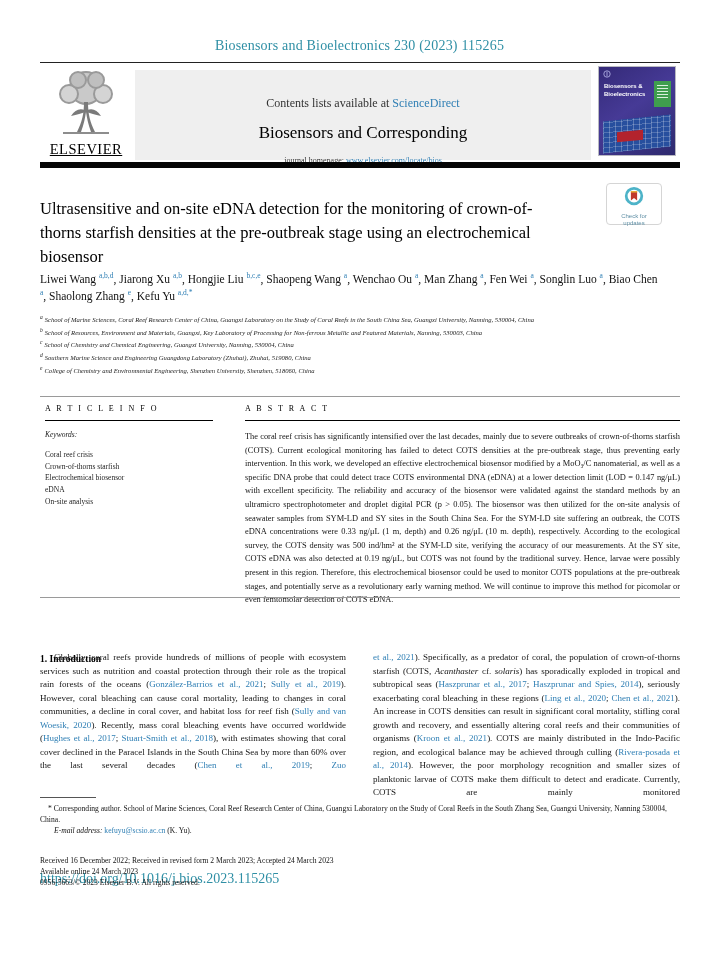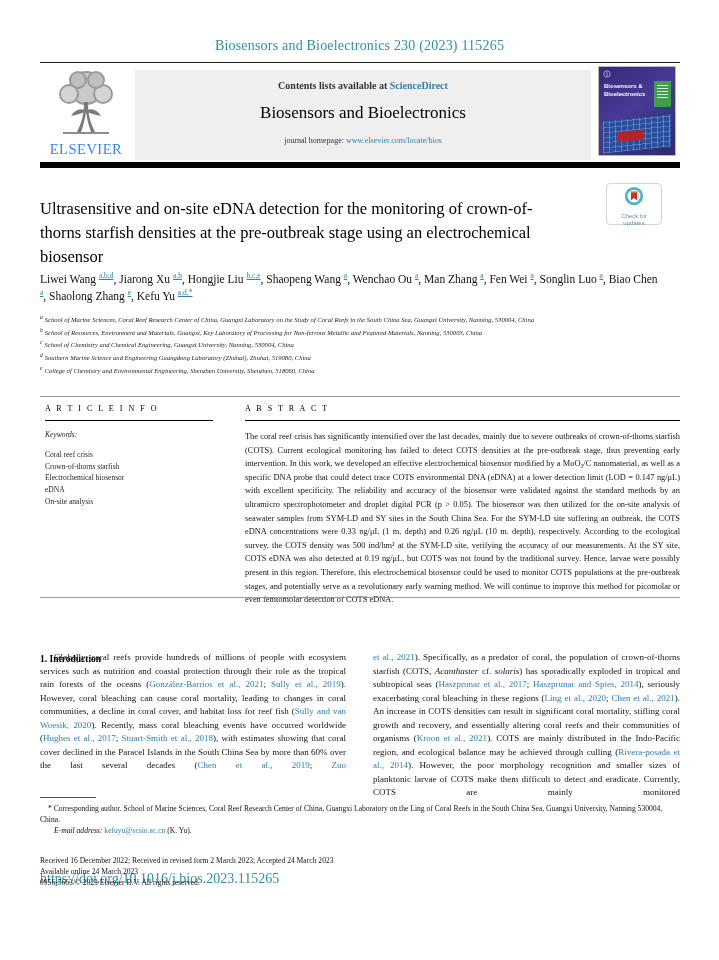--- a/index.html
+++ b/index.html
@@ -5,30 +5,30 @@
   html,body{margin:0;padding:0;}
   body{
     width:719px;height:960px;position:relative;background:#ffffff;
     font-family:"Liberation Serif","DejaVu Serif",serif;color:#1c1c1c;
     -webkit-font-smoothing:antialiased;
   }
   .abs{position:absolute;}
   .lk{color:#2f7fb4;}
   .tl{color:#2f8fa5;}
   .it{font-style:italic;}
-  .sl{color:#2f7fb4;text-decoration:underline;}
+  .sl{color:#2f7fb4;}
   
   #top-ref{top:38px;left:0;width:100%;text-align:center;font-size:14px;letter-spacing:.2px;}
   #top-rule{top:62px;left:40px;width:640px;height:1px;background:#222;}
   
   #logo-box{top:66px;left:40px;width:92px;height:96px;text-align:center;}
   #logo-tree{display:block;margin:0 auto;}
-  #logo-word{font-size:14.5px;color:#3b82f6;letter-spacing:.5px;font-weight:400;margin-top:1px;}
+  #logo-word{font-size:14.5px;color:#000000;letter-spacing:.5px;font-weight:400;margin-top:1px;text-decoration:underline;}
   #gray-box{top:70px;left:135px;width:456px;height:90px;background:#efefef;text-align:center;}
-  #contents-line{margin-top:10px;font-size:10px;color:#333;font-weight:bold;}
+  #contents-line{margin-top:26px;font-size:12px;color:#333;}
   #journal-title{margin-top:12px;font-size:17px;color:#000;}
   #homepage-line{margin-top:13px;font-size:8px;color:#333;}
   #cover{top:66px;left:598px;width:78px;height:90px;border:1px solid #b9b9c2;box-sizing:border-box;
     background:linear-gradient(145deg,#342a78 0%,#463a96 45%,#2e2a6e 100%);overflow:hidden;}
   #cover-title{position:absolute;top:16px;left:5px;color:#fff;font-family:"Liberation Sans",sans-serif;
     font-size:6px;font-weight:bold;line-height:1.25;text-align:left;}
   #cover-green{position:absolute;top:14px;right:4px;width:17px;height:26px;background:#3f9e4e;}
   #cover-green:after{content:"";display:block;margin:4px 3px;height:14px;
     background:repeating-linear-gradient(#d9f0dc 0 1px,transparent 1px 3px);}
   #cover-circuit{position:absolute;bottom:5px;left:4px;width:68px;height:32px;background:#274f9e;
@@ -94,21 +94,21 @@
     <path d="M36 44 C42 42 46 44 50 50 C44 49 39 47 36 46 Z" fill="#7a7a7a"></path>
     <line x1="12" y1="67" x2="58" y2="67" stroke="#8d8d8d" stroke-width="2"></line>
   </svg>
   <div id="logo-word">ELSEVIER</div>
 </div>
 
 <div id="gray-box" class="abs">
   <div id="contents-line">
     <span>Contents lists available at </span><span class="lk">ScienceDirect</span>
   </div>
-  <div id="journal-title">Biosensors and Bioelectronics</div>
+  <div id="journal-title">Biosensors and Corresponding</div>
   <div id="homepage-line">
     <span>journal homepage: </span><span class="lk">www.elsevier.com/locate/bios</span>
   </div>
 </div>
 
 <div id="cover" class="abs">
   <svg id="cover-mark" viewBox="0 0 10 10">
       <circle cx="5" cy="5" r="4" fill="none" stroke="#cfd2ff" stroke-width="1"></circle>
       <line x1="5" y1="2" x2="5" y2="8" stroke="#cfd2ff" stroke-width="1"></line>
     </svg>
@@ -177,19 +177,19 @@
   <div id="abstract-text">The coral reef crisis has significantly intensified over the last decades, mainly due to severe outbreaks of crown-of-thorns starfish (COTS). Current ecological monitoring has failed to detect COTS densities at the pre-outbreak stage, thus preventing early intervention. In this work, we developed an effective electrochemical biosensor modified by a MoO₃/C nanomaterial, as well as a specific DNA probe that could detect trace COTS environmental DNA (eDNA) at a lower detection limit (LOD = 0.147 ng/μL) with excellent specificity. The reliability and accuracy of the biosensor were validated against the standard methods by an ultramicro spectrophotometer and droplet digital PCR (p &gt; 0.05). The biosensor was then utilized for the on-site analysis of seawater samples from SYM-LD and SY sites in the South China Sea. For the SYM-LD site suffering an outbreak, the COTS eDNA concentrations were 0.33 ng/μL (1 m, depth) and 0.26 ng/μL (10 m. depth), respectively. According to the ecological survey, the COTS density was 500 ind/hm² at the SYM-LD site, verifying the accuracy of our measurements. At the SY site, COTS eDNA was also detected at 0.19 ng/μL, but COTS was not found by the traditional survey. Hence, larvae were possibly present in this region. Therefore, this electrochemical biosensor could be used to monitor COTS populations at the pre-outbreak stages, and potentially serve as a revolutionary early warning method. We will continue to improve this method for picomolar or even femtomolar detection of COTS eDNA.</div>
 </div>
 
 <div id="rule-b" class="abs"></div>
 
 <div id="intro-heading" class="abs">1. Introduction</div>
 <div id="col-left" class="abs body-col"><span class="para-indent"></span><span><span>Globally, coral reefs provide hundreds of millions of people with ecosystem services such as nutrition and coastal protection through their role as the tropical rain forests of the oceans (</span><span class="lk">González-Barrios et al., 2021</span><span>; </span><span class="lk">Sully et al., 2019</span><span>). However, coral bleaching can cause coral mortality, leading to changes in coral communities, a decline in coral cover, and habitat loss for reef fish (</span><span class="lk">Sully and van Woesik, 2020</span><span>). Recently, mass coral bleaching events have occurred worldwide (</span><span class="lk">Hughes et al., 2017</span><span>; </span><span class="lk">Stuart-Smith et al., 2018</span><span>), with estimates showing that coral cover declined in the Paracel Islands in the South China Sea by more than 60% over the last several decades (</span><span class="lk">Chen et al., 2019</span><span>; </span><span class="lk">Zuo</span></span></div>
 <div id="col-right" class="abs body-col"><span class="lk">et al., 2021</span><span>). Specifically, as a predator of coral, the population of crown-of-thorns starfish (COTS, </span><span class="it">Acanthaster</span><span> cf. </span><span class="it">solaris</span><span>) has sporadically exploded in tropical and subtropical seas (</span><span class="lk">Haszprunar et al., 2017</span><span>; </span><span class="lk">Haszprunar and Spies, 2014</span><span>), seriously exacerbating coral bleaching in these regions (</span><span class="lk">Ling et al., 2020</span><span>; </span><span class="lk">Chen et al., 2021</span><span>). An increase in COTS densities can result in significant coral mortality, stifling coral growth and recovery, and essentially altering coral reefs and their communities of organisms (</span><span class="lk">Kroon et al., 2021</span><span>). COTS are mainly distributed in the Indo-Pacific region, and ecological balance may be achieved through culling (</span><span class="lk">Rivera-posada et al., 2014</span><span>). However, the poor morphology recognition and smaller sizes of planktonic larvae of COTS make them difficult to detect and eradicate. Currently, COTS are mainly monitored</span></div>
 
 <div id="foot-rule" class="abs"></div>
-<div id="footnote" class="abs">* Corresponding author. School of Marine Sciences, Coral Reef Research Center of China, Guangxi Laboratory on the Ling of Coral Reefs in the South China Sea, Guangxi University, Nanning 530004, China.</div>
+<div id="footnote" class="abs">* Corresponding author. School of Marine Sciences, Coral Reef Research Center of China, Guangxi Laboratory on the Study of Coral Reefs in the South Zhang Sea, Guangxi University, Nanning 530004, China.</div>
 <div id="email-line" class="abs"><span class="it">E-mail address: </span><span class="lk">kefuyu@scsio.ac.cn</span><span> (K. Yu).</span></div>
 
 <div id="doi-line" class="abs tl">https://doi.org/10.1016/j.bios.2023.115265</div>
 <div id="received-line" class="abs">Received 16 December 2022; Received in revised form 2 March 2023; Accepted 24 March 2023</div>
 <div id="available-line" class="abs">Available online 24 March 2023</div>
 <div id="copyright-line" class="abs">0956-5663/© 2023 Elsevier B.V. All rights reserved.</div>
 
 </body></html>

